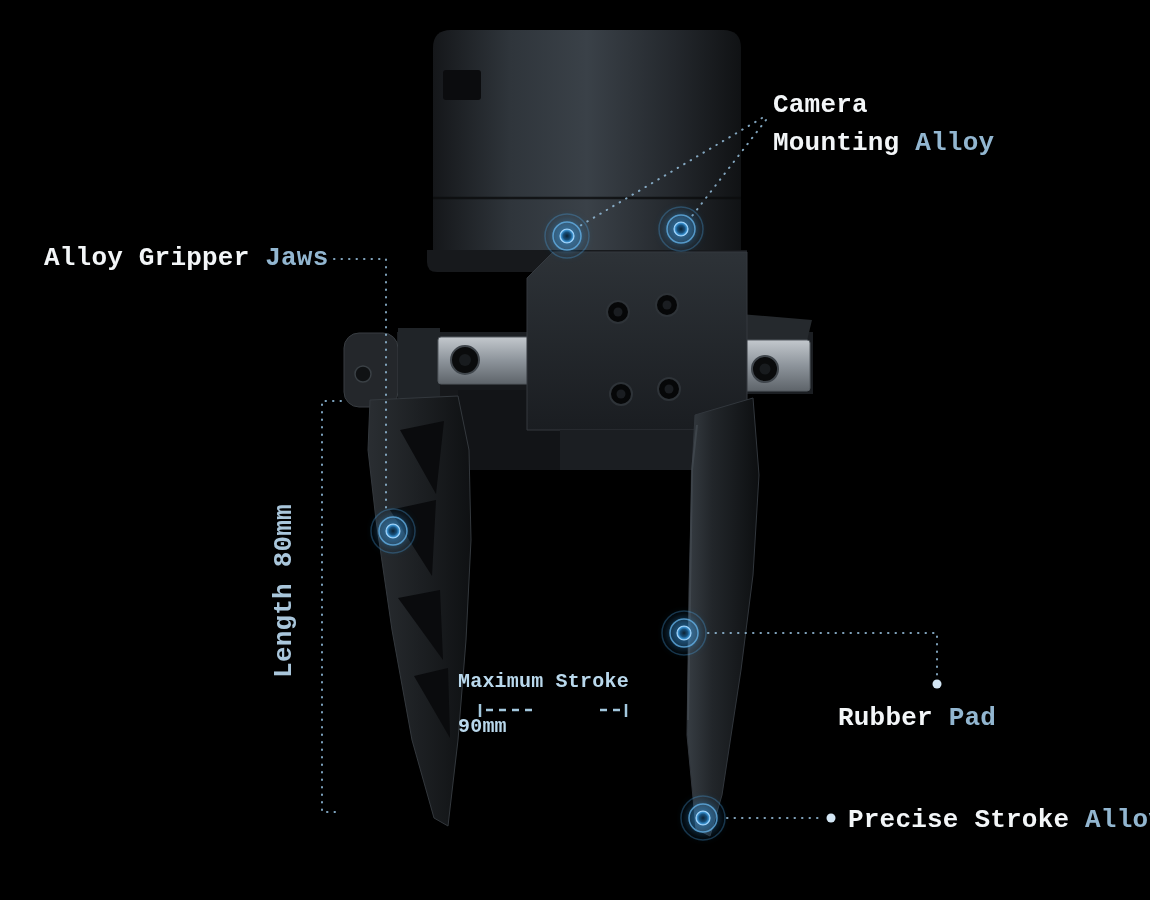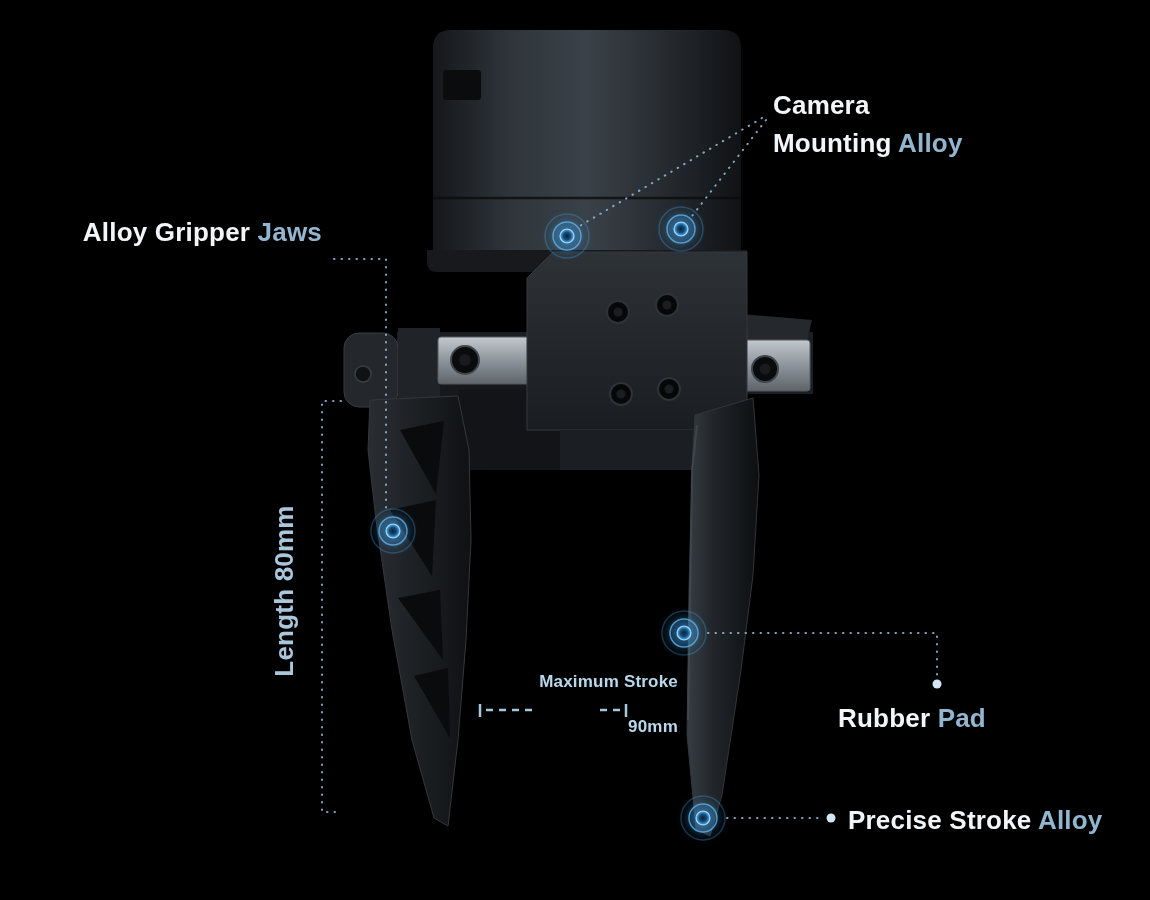--- a/index.html
+++ b/index.html
@@ -1,34 +1,34 @@
 <!DOCTYPE html>
 <html><head>
 <meta charset="utf-8">
 <style>
   html, body { margin:0; padding:0; background:#000; }
   .stage {
     position:relative; width:1150px; height:900px; background:#000000;
-    overflow:hidden; font-family:Liberation Sans, sans-serif;
+    overflow:hidden; font-family:Liberation Mono, monospace;
   }
   .art { position:absolute; left:0; top:0; }
   .label {
     position:absolute; font-weight:700; color:#f3f6f8; font-size:26px;
     letter-spacing:.2px; line-height:38px; white-space:nowrap;
   }
   .accent { color:#92b6d0; }
   .label-camera { left:773px; top:86px; }
-  .label-alloy  { left:44px; top:212px; width:278px; text-align:right; line-height:41px; }
+  .label-alloy  { left:44px; top:238px; width:278px; text-align:right; line-height:41px; }
   .label-length {
     left:134px; top:576px; width:300px; text-align:center; line-height:30px;
     transform:rotate(-90deg); color:#a9c6db;
   }
   .label-stroke {
-    left:458px; top:671px; width:220px; text-align:right; color:#b9d8ec;
-    font-size:17px; line-height:21px;
+    left:458px; top:671px; width:220px; text-align:left; color:#b9d8ec;
+    font-size:20px; line-height:21px;
   }
   .label-stroke .value { margin-top:24px; }
   .label-rubber { left:838px; top:703px; width:200px; line-height:30px; }
   .label-tips   { left:848px; top:804px; line-height:32px; }
 </style>
 </head>
 <body>
 
 <div class="stage">
 

